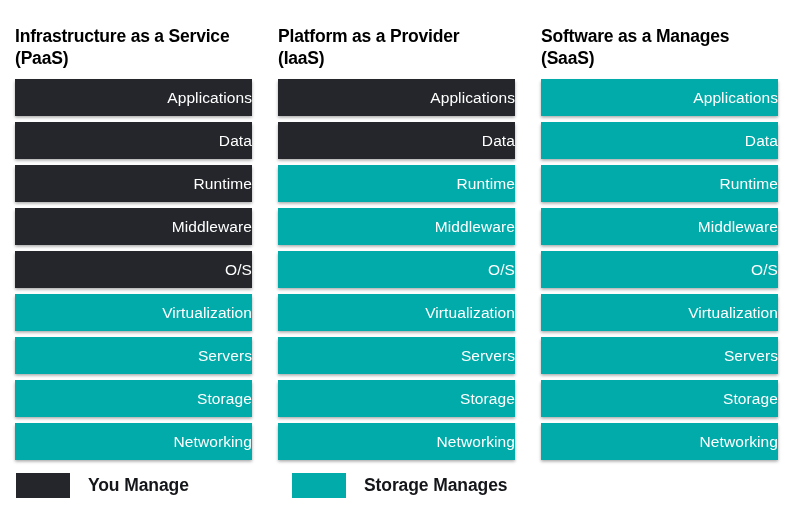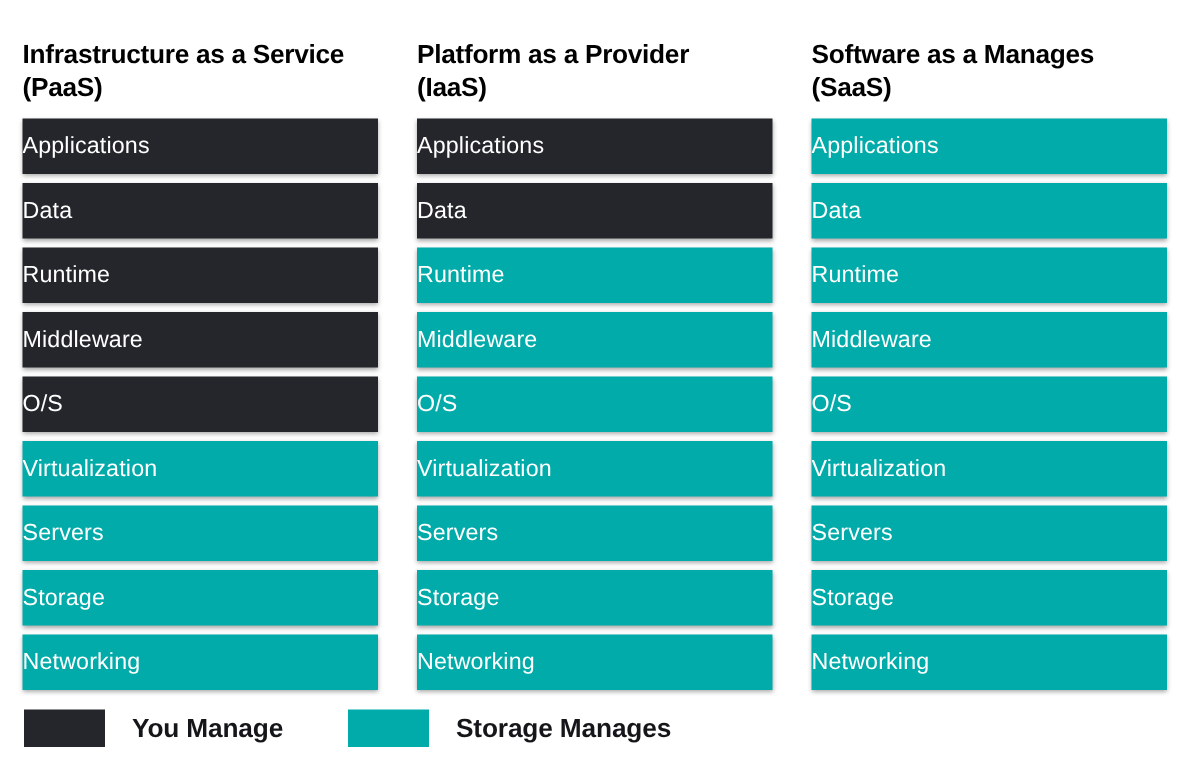--- a/index.html
+++ b/index.html
@@ -59,21 +59,21 @@
 
   .layer-stack {
     display: flex;
     flex-direction: column;
     gap: 6px;
   }
 
   .layer {
     height: 37px;
     line-height: 37px;
-    text-align: left;
+    text-align: right;
     color: #ffffff;
     font-size: 15.5px;
     font-weight: 500;
     letter-spacing: 0.1px;
     box-shadow: 0 1.5px 3px rgba(0,0,0,0.35);
     box-sizing: border-box;
     white-space: nowrap;
     overflow: hidden;
   }
   .layer.manage-you { background: #24262b; }
@@ -88,21 +88,21 @@
     height: 30px;
     display: flex;
     flex-direction: row;
     align-items: center;
   }
   .legend-entry {
     display: flex;
     flex-direction: row;
     align-items: center;
   }
-  .legend-entry.first { width: 216px; }
+  .legend-entry.first { width: 276px; }
   .legend-swatch {
     width: 54px;
     height: 25px;
     flex: 0 0 auto;
   }
   .legend-swatch.you { background: #24262b; }
   .legend-swatch.provider { background: #00ABA9; }
   .legend-label {
     margin-left: 18px;
     font-size: 17.5px;

